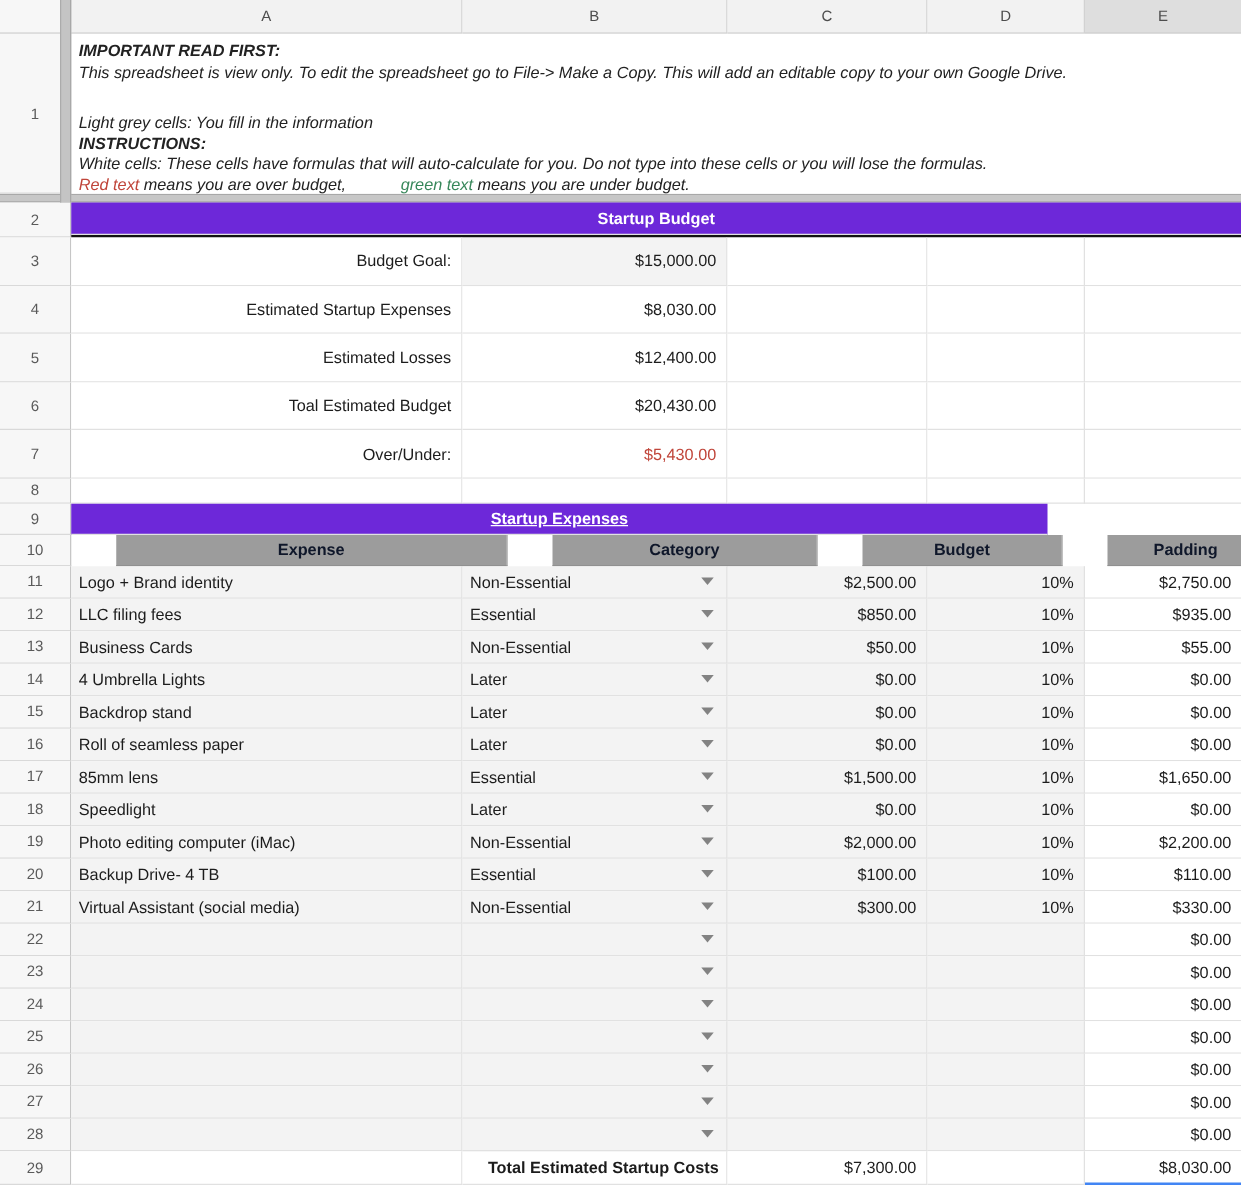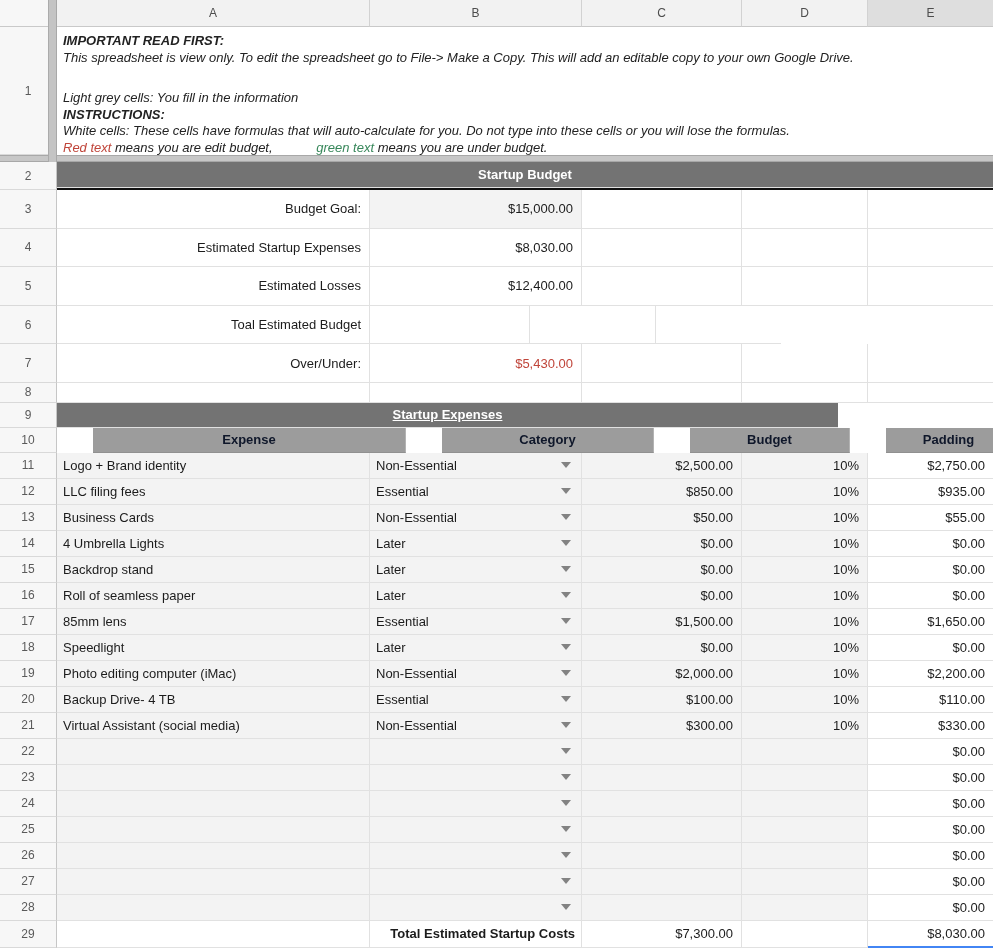--- a/index.html
+++ b/index.html
@@ -36,21 +36,21 @@
   .row1 .cell { border:none; display:block; padding:6px 0 0 6px; }
   .note { font-style:italic; line-height:16.5px; color:#222; }
   .note.b { font-weight:bold; }
   .note .red-span { color:#c0453a; }
   .note .green-span { color:#37875a;margin-left:40px; }
   .gap { height:24px; }
 
   
   .bannerrow2 { height:28px; }
   .bannerrow9 { height:25px; }
-  .banner { justify-content:center; background:#737373; color:#fff; font-weight:bold; border-right:none; }
+  .banner { justify-content:center; background:#6d28d9; color:#fff; font-weight:bold; border-right:none; }
   .black-bottom { border-bottom:2px solid #111; }
 
   .budget-row { height:38.6px; }
   .spacer-row { height:20px; }
 
   
   .theadrow { height:25px; }
   .th { background:#9c9c9c; color:#0f172a; font-weight:bold; justify-content:center; border-right:1px solid #b3b3b3; border-bottom:1px solid #909090;margin-left:36px; }
   .th.cE { border-right:none; }
 
@@ -84,21 +84,21 @@
   <div class="row row1">
     <div class="rowhdr">1</div>
     <div class="cells">
       <div class="cell" style="width:936px;">
         <div class="note b">IMPORTANT READ FIRST:</div>
         <div class="note">This spreadsheet is view only. To edit the spreadsheet go to File-&gt; Make a Copy. This will add an editable copy to your own Google Drive.</div>
         <div class="gap"></div>
         <div class="note">Light grey cells: You fill in the information</div>
         <div class="note b">INSTRUCTIONS:</div>
         <div class="note">White cells: These cells have formulas that will auto-calculate for you. Do not type into these cells or you will lose the formulas.</div>
-        <div class="note"><span class="red-span">Red text</span><span> means you are edit budget, </span><span class="green-span">green text</span><span> means you are under budget.</span></div>
+        <div class="note"><span class="red-span">Red text</span><span> means you are over budget, </span><span class="green-span">green text</span><span> means you are under budget.</span></div>
       </div>
     </div>
   </div>
 
   <div class="freeze-bar"></div>
 
   <div class="row bannerrow2">
     <div class="rowhdr">2</div>
     <div class="cells black-bottom">
       <div class="cell banner" style="width:936px;">Startup Budget</div>
@@ -137,20 +137,21 @@
           <div class="cell cC"></div>
           <div class="cell cD"></div>
           <div class="cell cE"></div>
         </div>
       </div>
 
       <div class="row budget-row">
         <div class="rowhdr">6</div>
         <div class="cells">
           <div class="cell cA ar">Toal Estimated Budget</div>
+          <div class="cell cB ar">$20,430.00</div>
           <div class="cell cC"></div>
           <div class="cell cD"></div>
           <div class="cell cE"></div>
         </div>
       </div>
 
       <div class="row budget-row">
         <div class="rowhdr">7</div>
         <div class="cells">
           <div class="cell cA ar">Over/Under:</div>

